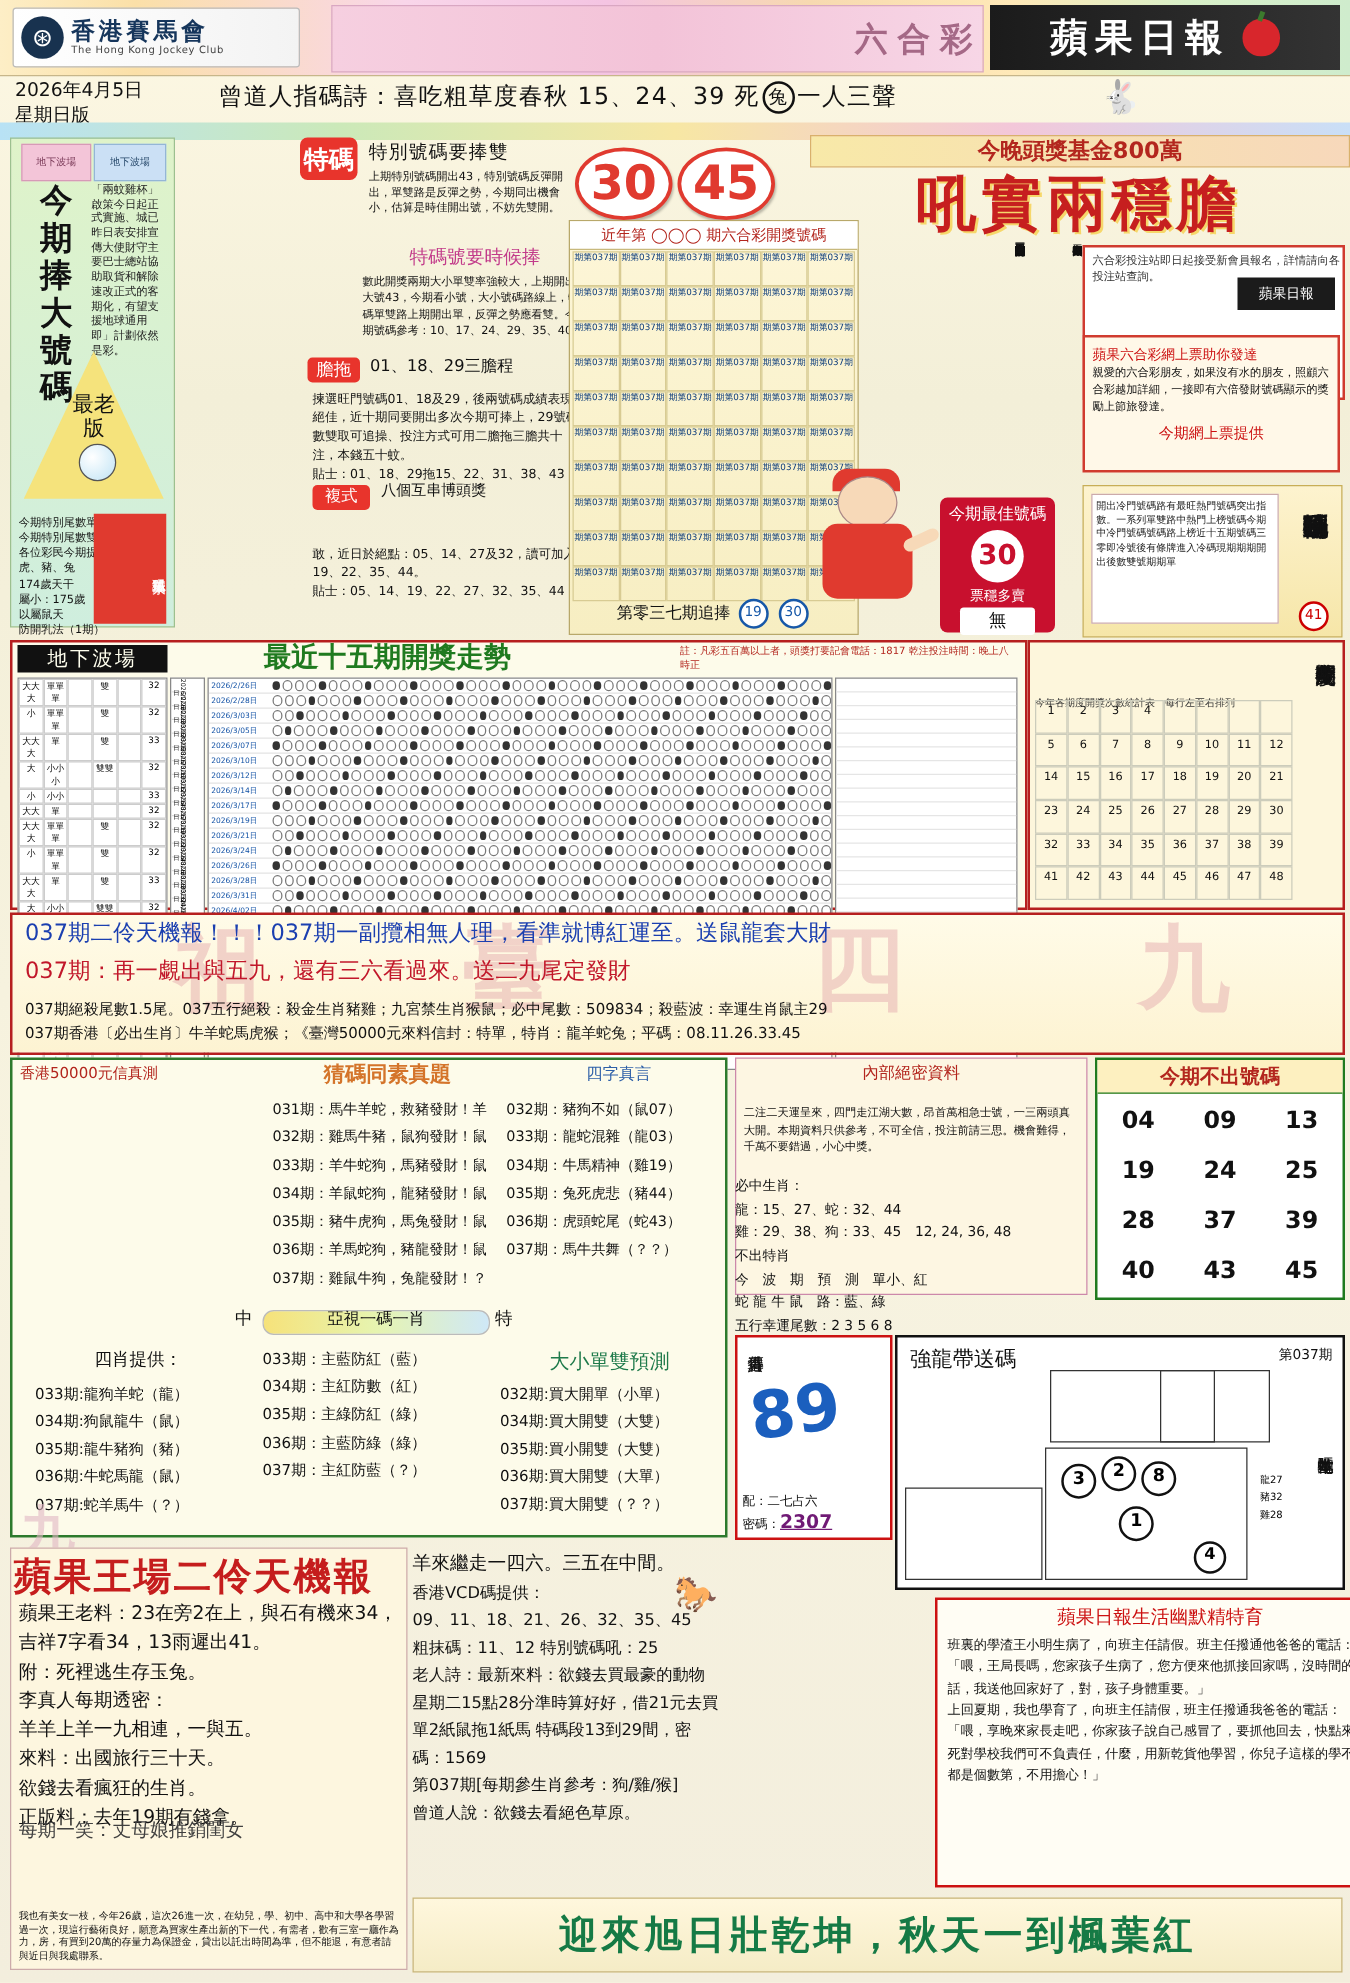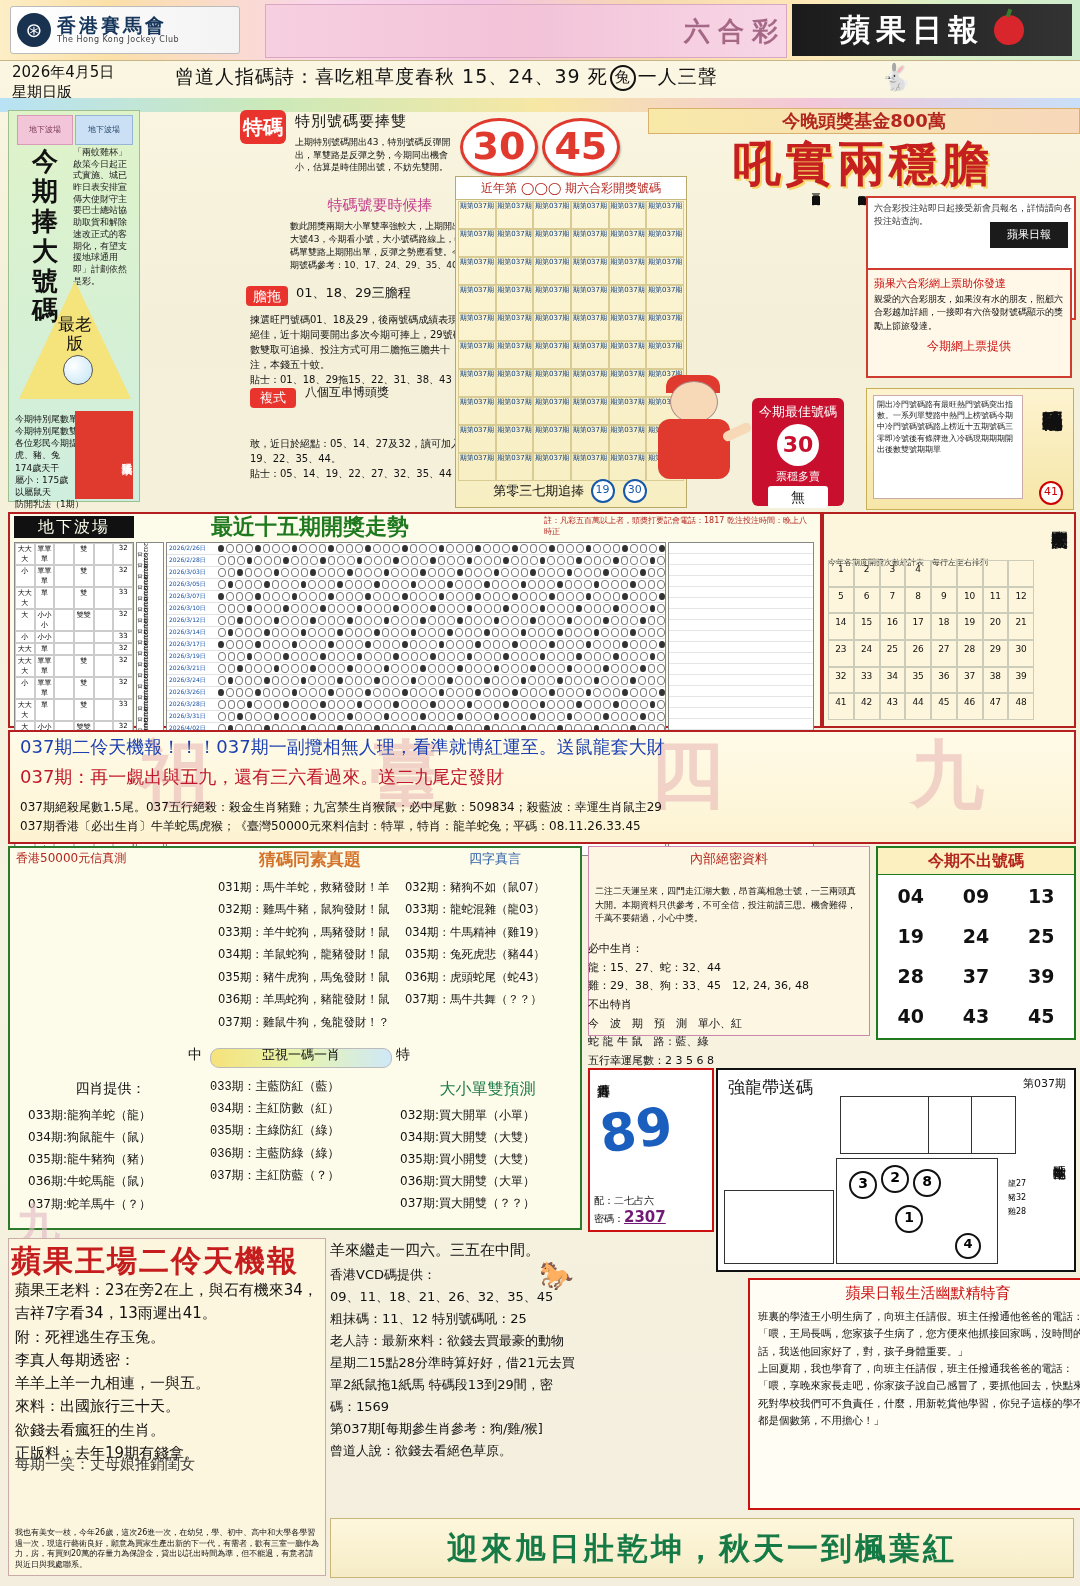--- a/index.html
+++ b/index.html
@@ -174,21 +174,21 @@
   
   .predwrap{position:absolute;left:8px;top:846px;width:570px;height:380px;background:#fdfbea;border:2px solid #2d7a2d;}
   .predtitle{position:absolute;left:6px;top:2px;width:200px;height:20px;font-size:12px;color:#b3261e;}
   .predtitle2{position:absolute;left:200px;top:0px;width:200px;font-size:17px;color:#d4742a;text-align:center;font-weight:bold;}
   .predtitle3{position:absolute;left:420px;top:2px;width:130px;font-size:13px;color:#2d5fa8;text-align:center;}
   .plist{position:absolute;font-size:11.5px;line-height:1.95;color:#111;}
   .ovalbar{position:absolute;left:200px;top:200px;width:180px;height:18px;border-radius:9px;
     background:linear-gradient(90deg,#f6e27a,#e6f4b0,#cfe8f7);border:1px solid #bbb;}
   .fourbox{position:absolute;left:18px;top:228px;width:165px;font-size:12px;line-height:1.85;color:#111;}
   .fourbox .h{font-size:14px;color:#111;display:block;text-align:center;margin-bottom:2px;}
-  .colorlist{position:absolute;left:200px;top:228px;width:180px;font-size:12px;line-height:1.85;color:#111;font-family:Liberation Mono, monospace;}
+  .colorlist{position:absolute;left:200px;top:228px;width:180px;font-size:12px;line-height:1.85;color:#111;}
   .dsbox{position:absolute;left:390px;top:226px;width:175px;font-size:12px;line-height:1.85;color:#111;}
   .dsbox .h{font-size:16px;color:#1f7a4a;display:block;text-align:center;}
 
   .midtxt{position:absolute;left:588px;top:846px;width:282px;height:190px;background:#fdf6e2;border:1px solid #c8a;font-size:9px;
     color:#111;line-height:1.5;padding:38px 6px 6px;box-sizing:border-box;}
   .midtxt .h{position:absolute;left:0;top:2px;width:100%;text-align:center;font-size:13px;color:#b3261e;}
   .midtxt2{position:absolute;left:588px;top:940px;width:282px;height:96px;font-size:11px;color:#111;line-height:1.7;}
 
   .nobox{position:absolute;left:876px;top:846px;width:196px;height:190px;background:#fff;border:2px solid #1f7a1f;}
   .nobox .h{position:absolute;left:0;top:0;width:100%;height:26px;background:#fdf0c0;border-bottom:1px solid #1f7a1f;

